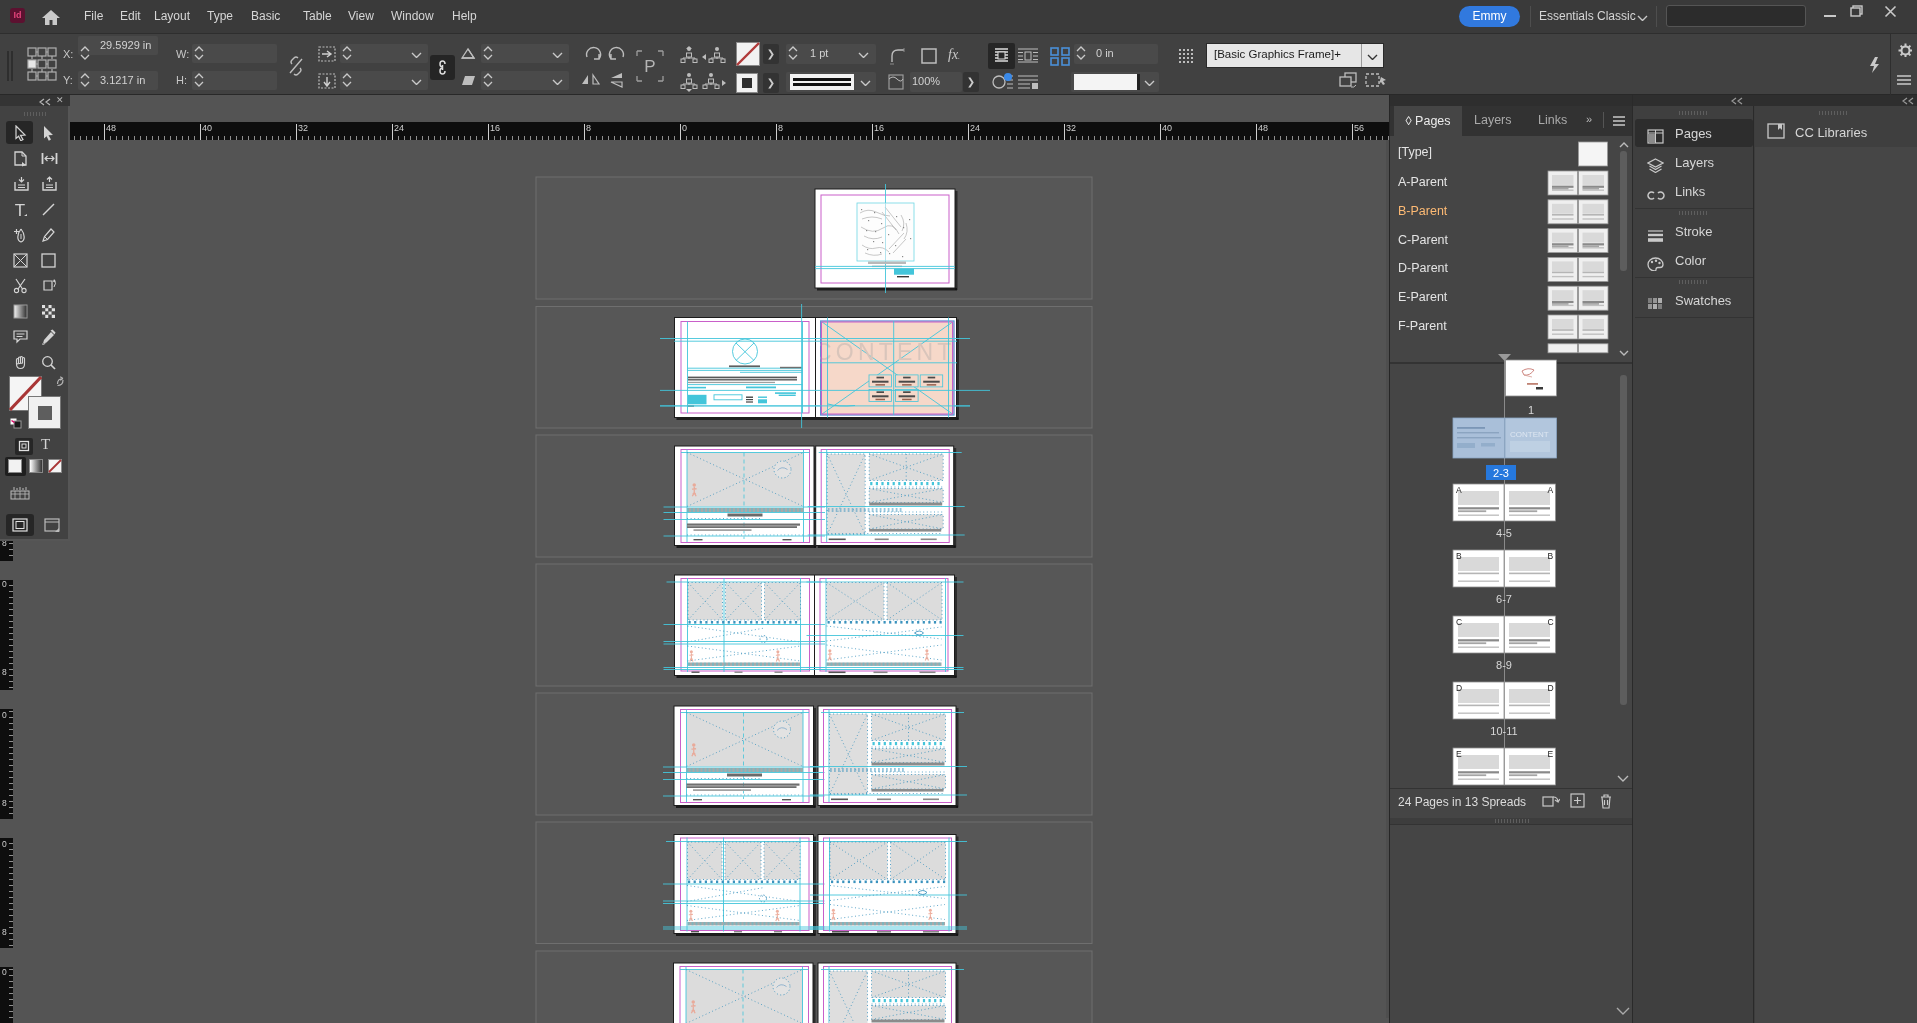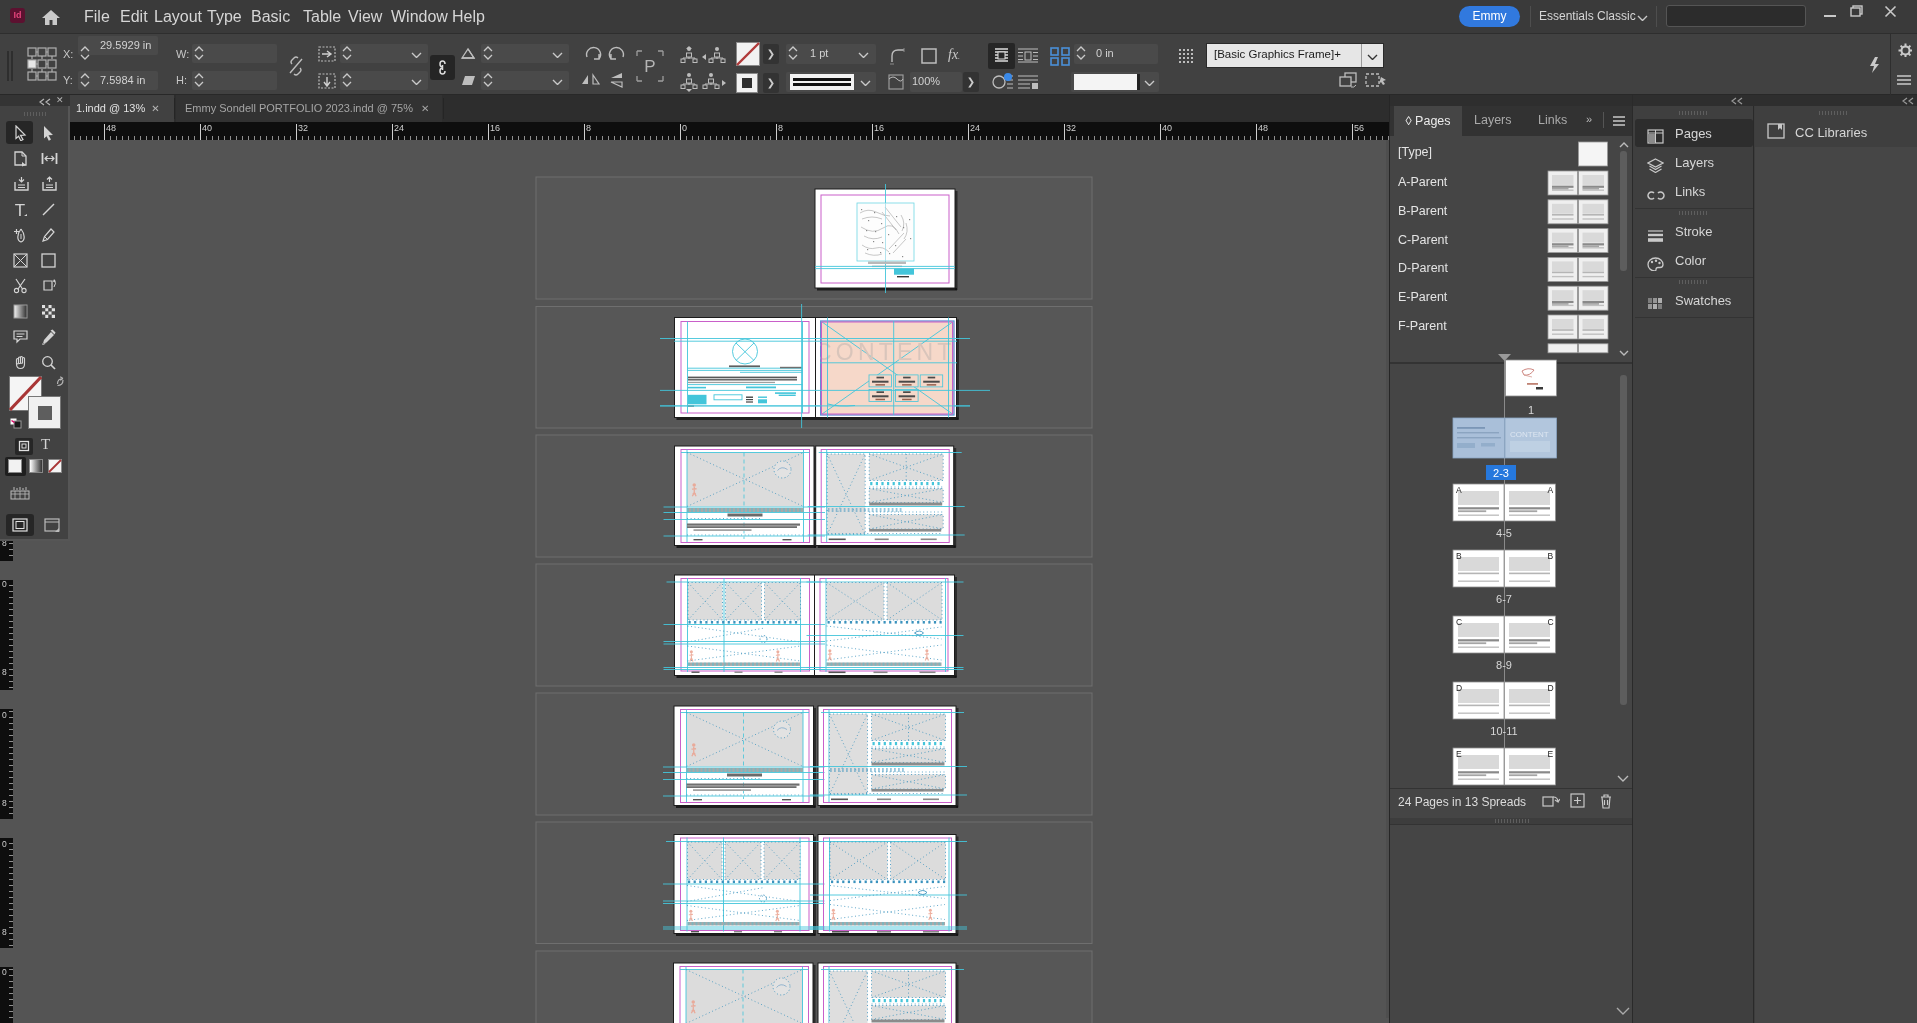--- a/index.html
+++ b/index.html
@@ -1,18 +1,18 @@
 <!DOCTYPE html>
 <html><head><meta charset="utf-8"><style>
 *{margin:0;padding:0;box-sizing:border-box}
 html,body{width:1917px;height:1023px;overflow:hidden;background:#545454;
  font-family:"Liberation Sans",sans-serif;-webkit-font-smoothing:antialiased}
 .abs{position:absolute}
 #titlebar{position:absolute;left:0;top:0;width:1917px;height:33px;background:#3a3a3a}
-#titlebar .menu{position:absolute;top:0;height:33px;line-height:33px;color:#d6d6d6;font-size:16px}
+#titlebar .menu{position:absolute;top:0;height:33px;line-height:33px;color:#d6d6d6;font-size:12px}
 #props{position:absolute;left:0;top:33px;width:1917px;height:62px;background:#414141;
  border-top:1px solid #2e2e2e;border-bottom:1px solid #282828}
 .fld{position:absolute;background:#4a4a4a;border-radius:2px}
 .fld span{position:absolute;left:22px;top:3px;font-size:11px;color:#d2d2d2}
 .lbl{position:absolute;font-size:11px;color:#c7c7c7}
 #doc{position:absolute;left:0;top:95px;width:1389px;height:928px;background:#545454}
 #tabbar{position:absolute;left:0;top:0;width:1389px;height:27px;background:#2d2d2d}
 .tab{position:absolute;top:0;height:27px;line-height:27px;font-size:11.5px;padding:0 10px}
 .hruler{position:absolute;left:13px;top:27px;width:1376px;height:18px;background:#0e0e0e;
  background-image:repeating-linear-gradient(to right,#8f8f8f 0 1px,transparent 1px 6px);
@@ -85,21 +85,21 @@
     <div class="lbl" style="left:63px;top:14px">X:</div>
     <div class="fld" style="left:78px;top:2px;width:80px;height:19px">
       <span>29.5929 in</span>
     </div>
     <svg width="11" height="19" style="position:absolute;left:80px;top:10px" viewBox="0 0 11 19">
       <path d="M1 7 l4 -4 l4 4" stroke="#c9c9c9" fill="none" stroke-width="1.3"></path>
       <path d="M1 11 l4 4 l4 -4" stroke="#c9c9c9" fill="none" stroke-width="1.3"></path>
     </svg>
     <div class="lbl" style="left:63px;top:40px">Y:</div>
     <div class="fld" style="left:78px;top:37px;width:80px;height:19px">
-      <span>7.5984 in</span>
+      <span>3.1217 in</span>
     </div>
     <svg width="11" height="19" style="position:absolute;left:80px;top:37px" viewBox="0 0 11 19">
       <path d="M1 7 l4 -4 l4 4" stroke="#c9c9c9" fill="none" stroke-width="1.3"></path>
       <path d="M1 11 l4 4 l4 -4" stroke="#c9c9c9" fill="none" stroke-width="1.3"></path>
     </svg>
     <div class="lbl" style="left:176px;top:14px">W:</div>
     <div class="fld" style="left:192px;top:10px;width:85px;height:19px"></div>
     <svg width="11" height="19" style="position:absolute;left:194px;top:10px" viewBox="0 0 11 19">
       <path d="M1 7 l4 -4 l4 4" stroke="#c9c9c9" fill="none" stroke-width="1.3"></path>
       <path d="M1 11 l4 4 l4 -4" stroke="#c9c9c9" fill="none" stroke-width="1.3"></path>
@@ -339,26 +339,20 @@
       <circle cx="7.5" cy="7.5" r="4" fill="none" stroke="#c9c9c9" stroke-width="2"></circle>
       <g stroke="#c9c9c9" stroke-width="2">
         <path d="M7.5 0.5 v3 M7.5 11 v3 M0.5 7.5 h3 M11 7.5 h3 M2.6 2.6 l2.1 2.1 M10.3 10.3 l2.1 2.1 M12.4 2.6 l-2.1 2.1 M4.7 10.3 l-2.1 2.1"></path>
       </g>
     </svg>
     <svg width="16" height="12" style="position:absolute;left:1896px;top:40px" viewBox="0 0 16 12">
       <path d="M1 2 h14 M1 6 h14 M1 10 h14" stroke="#c9c9c9" stroke-width="1.6"></path>
     </svg>
   </div>
 <div id="doc">
-<div id="tabbar">
-      <div class="tab" style="left:70px;width:104px;background:#414141;color:#e2e2e2;padding-left:6px;font-size:11px">1.indd @ 13%<span style="color:#b5b5b5;margin-left:6px;font-size:10px">✕</span></div>
-      <div class="tab" style="left:176px;width:266px;background:#323232;color:#a5a5a5;padding-left:9px;font-size:11px">Emmy Sondell PORTFOLIO 2023.indd @ 75%<span style="margin-left:8px;font-size:10px">✕</span></div>
-      <div class="abs" style="left:174px;top:3px;width:1px;height:21px;background:#252525"></div>
-      <div class="abs" style="left:443px;top:3px;width:1px;height:21px;background:#252525"></div>
-    </div>
 <div class="hruler">
       <span style="left:93px">48</span>
       <i style="left:91px;height:16px"></i>
       <span style="left:189px">40</span>
       <i style="left:187px;height:16px"></i>
       <span style="left:285px">32</span>
       <i style="left:283px;height:16px"></i>
       <span style="left:381px">24</span>
       <i style="left:379px;height:16px"></i>
       <span style="left:477px">16</span>
@@ -1168,21 +1162,21 @@
     <div class="abs" style="left:84px;top:18px;color:#aaa;font-size:12.5px">Layers</div>
     <div class="abs" style="left:148px;top:18px;color:#aaa;font-size:12.5px">Links</div>
     <div class="abs" style="left:196px;top:18px;color:#bbb;font-size:11px">»</div>
     <div class="abs" style="left:213px;top:17px;width:1px;height:16px;background:#555"></div>
     <svg width="14" height="12" style="position:absolute;left:222px;top:20px" viewBox="0 0 14 12">
       <path d="M1 2 h12 M1 6 h12 M1 10 h12" stroke="#c9c9c9" stroke-width="1.5"></path>
     </svg>
     <div class="abs" style="left:0;top:41px;width:243px;height:226px;background:#454545"></div>
     <div class="abs" style="left:8px;top:50px;color:#e4e4e4;font-size:12.5px">[Type]</div>
     <div class="abs" style="left:8px;top:80px;color:#e4e4e4;font-size:12.5px">A-Parent</div>
-    <div class="abs" style="left:8px;top:109px;color:#e5e5e5;font-size:12.5px">B-Parent</div>
+    <div class="abs" style="left:8px;top:109px;color:#fdba74;font-size:12.5px">B-Parent</div>
     <div class="abs" style="left:8px;top:138px;color:#e4e4e4;font-size:12.5px">C-Parent</div>
     <div class="abs" style="left:8px;top:166px;color:#e4e4e4;font-size:12.5px">D-Parent</div>
     <div class="abs" style="left:8px;top:195px;color:#e4e4e4;font-size:12.5px">E-Parent</div>
     <div class="abs" style="left:8px;top:224px;color:#e4e4e4;font-size:12.5px">F-Parent</div>
     <svg width="10" height="7" style="position:absolute;left:229px;top:46px" viewBox="0 0 10 7">
       <path d="M1 6 l4 -4 4 4" stroke="#bbb" fill="none" stroke-width="1.4"></path>
     </svg>
     <svg width="10" height="7" style="position:absolute;left:229px;top:255px" viewBox="0 0 10 7">
       <path d="M1 1 l4 4 4 -4" stroke="#bbb" fill="none" stroke-width="1.4"></path>
     </svg>

